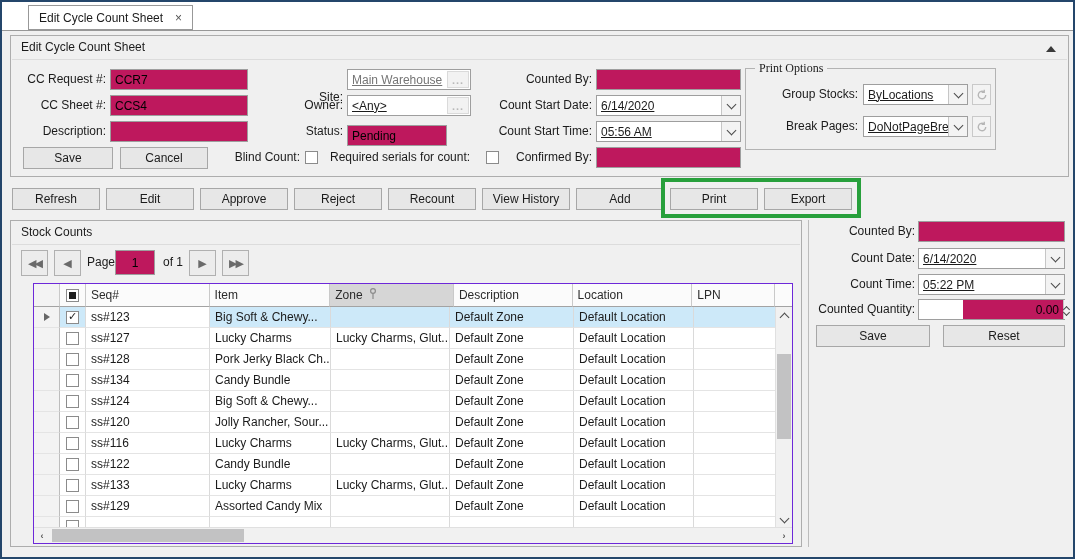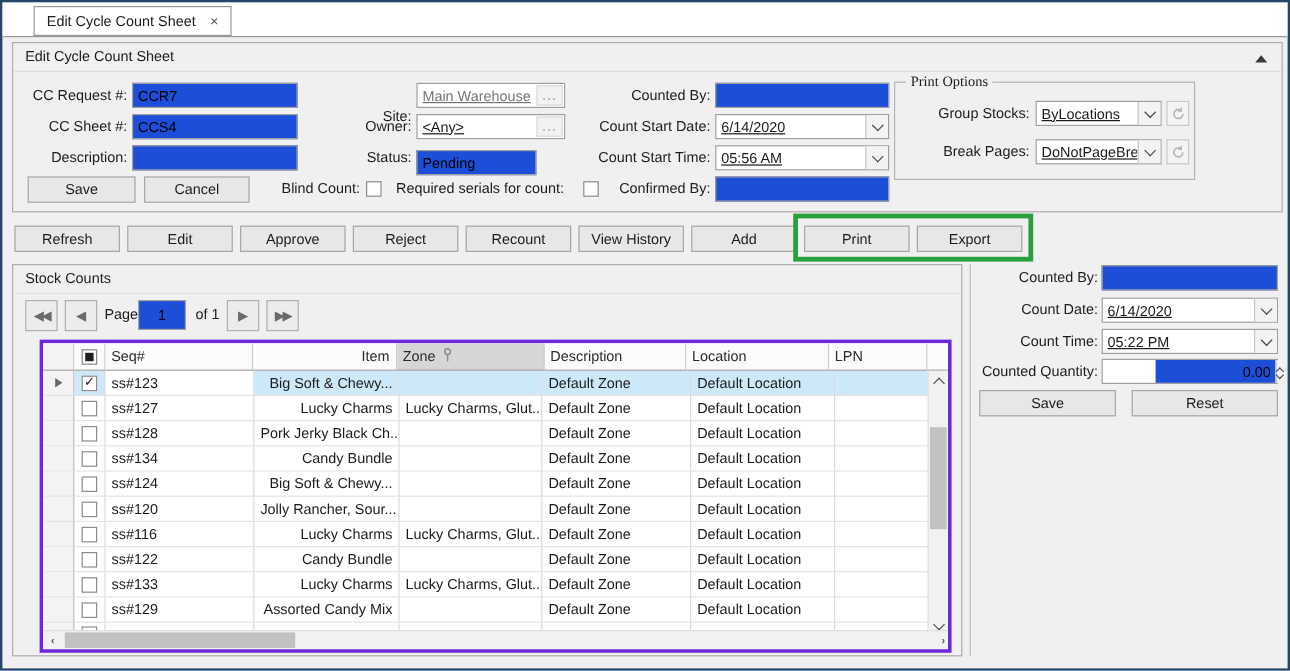--- a/index.html
+++ b/index.html
@@ -11,21 +11,21 @@
     display:flex;align-items:center;gap:12px;padding:0 10px;}
   .tab-close{color:#555;font-size:12px;cursor:default;}
   
   .gpanel{position:absolute;border:1px solid #adadad;box-sizing:border-box;}
   .gpanel-title{position:absolute;left:10px;top:4px;white-space:nowrap;}
   .gpanel-sep{position:absolute;left:1px;right:1px;top:23px;border-top:1px solid #dcdcdc;}
   .collapse-btn{position:absolute;right:12px;top:10px;width:0;height:0;border-left:5px solid transparent;
     border-right:5px solid transparent;border-bottom:6px solid #3a3a3a;}
   
   .lbl{position:absolute;height:21px;line-height:21px;text-align:right;white-space:nowrap;}
-  .txt{position:absolute;height:21px;border:1px solid #9e9e9e;background:#1d4ed8;box-sizing:border-box;
+  .txt{position:absolute;height:21px;border:1px solid #9e9e9e;background:#be185d;box-sizing:border-box;
     font:inherit;padding:0 4px;outline:none;}
   .combo{position:absolute;height:21px;border:1px solid #9e9e9e;background:#fff;box-sizing:border-box;
     display:flex;align-items:center;}
   .combo .val{flex:1;padding:0 4px;white-space:nowrap;overflow:hidden;text-decoration:underline;}
   .combo .val.dim{color:#757575;}
   .combo .dd{width:18px;align-self:stretch;border-left:1px solid #c6c6c6;background:#f3f3f3;
     display:flex;align-items:center;justify-content:center;}
   .chev{display:inline-block;width:6px;height:6px;border-right:1.6px solid #4a4a4a;border-bottom:1.6px solid #4a4a4a;
     transform:rotate(45deg);margin-top:-3px;}
   .chev.up{transform:rotate(-135deg);margin-top:3px;}
@@ -42,37 +42,37 @@
   .popts-title{position:absolute;left:9px;top:-8px;background:#f0f0f0;padding:0 4px;white-space:nowrap;font-family:Liberation Serif, serif;}
   
   .toolbar{position:absolute;left:10px;top:186px;display:flex;gap:6px;}
   .toolbar .btn{width:88px;height:22px;}
   .hl-box{position:absolute;left:659px;top:176px;width:200px;height:40px;border:4px solid #28a03c;box-sizing:border-box;}
   
   .pbtn{position:absolute;width:27px;height:26px;background:#ececec;border:1px solid #b0b0b0;box-sizing:border-box;
     display:flex;align-items:center;justify-content:center;color:#6a6a6a;font-size:11px;}
   .pbtn .dbl{letter-spacing:-2px;}
   
-  .grid{position:absolute;left:22px;top:62px;width:760px;height:261px;border:3px solid #6d28d9;
+  .grid{position:absolute;left:22px;top:62px;width:760px;height:261px;border:1px solid #6d28d9;
     box-sizing:border-box;background:#fff;overflow:hidden;}
   .ghead{display:flex;height:23px;}
   .hcell{box-sizing:border-box;border-right:1px solid #c9c9c9;border-bottom:1px solid #a3a3a3;background:#fbfbfb;
     padding:4px 5px;white-space:nowrap;overflow:hidden;color:#2b2b2b;}
   .hcell.zoneh{background:#d6d6d6;padding-right:2px;}
   .gbody{height:221px;overflow:hidden;}
   .grid-row{display:flex;height:21px;background:#fff;}
   .grid-row.partial{height:11px;overflow:hidden;}
   .cell{box-sizing:border-box;border-right:1px solid #dadada;border-bottom:1px solid #e4e4e4;padding:3px 5px;
     white-space:nowrap;overflow:hidden;}
   .cell.gutter{background:#f3f3f3;border-right:1px solid #bdbdbd;display:flex;align-items:center;justify-content:center;padding:0;}
   .cell.chkc{display:flex;align-items:center;justify-content:center;padding:0;}
   .grid-row.selected .cell{background:#cde9f9;}
   .grid-row.selected .cell.gutter{background:#f3f3f3;}
   .grid-row.selected .cell.seqc{background:#fff;}
-  .gutter{width:26px;} .chkc{width:26px;} .seqc{width:124px;} .itemc{width:121px;text-align:right;}
+  .gutter{width:26px;} .chkc{width:26px;} .seqc{width:124px;} .itemc{width:121px;}
   .descc{width:119px;} .zonec{width:124px;} .locc{width:120px;} .lpnc{width:83px;} .vsp{width:17px;}
   .cbi{display:inline-block;width:13px;height:13px;border:1px solid #8b8b8b;background:#fff;box-sizing:border-box;
     position:relative;}
   .cbi.checked::after{content:"\2713";position:absolute;left:1px;top:-2px;font-size:11px;color:#1a1a1a;}
   .cbi.indet::after{content:"";position:absolute;left:2px;top:2px;width:7px;height:7px;background:#1f1f1f;}
   .row-arrow{width:0;height:0;border-top:4px solid transparent;border-bottom:4px solid transparent;
     border-left:6px solid #676767;}
   
   .vscroll{position:absolute;right:0;top:23px;width:17px;height:221px;background:#f1f1f1;border-left:1px solid #e0e0e0;box-sizing:border-box;}
   .vscroll .sbtn{position:absolute;left:0;width:16px;height:17px;display:flex;align-items:center;justify-content:center;}

